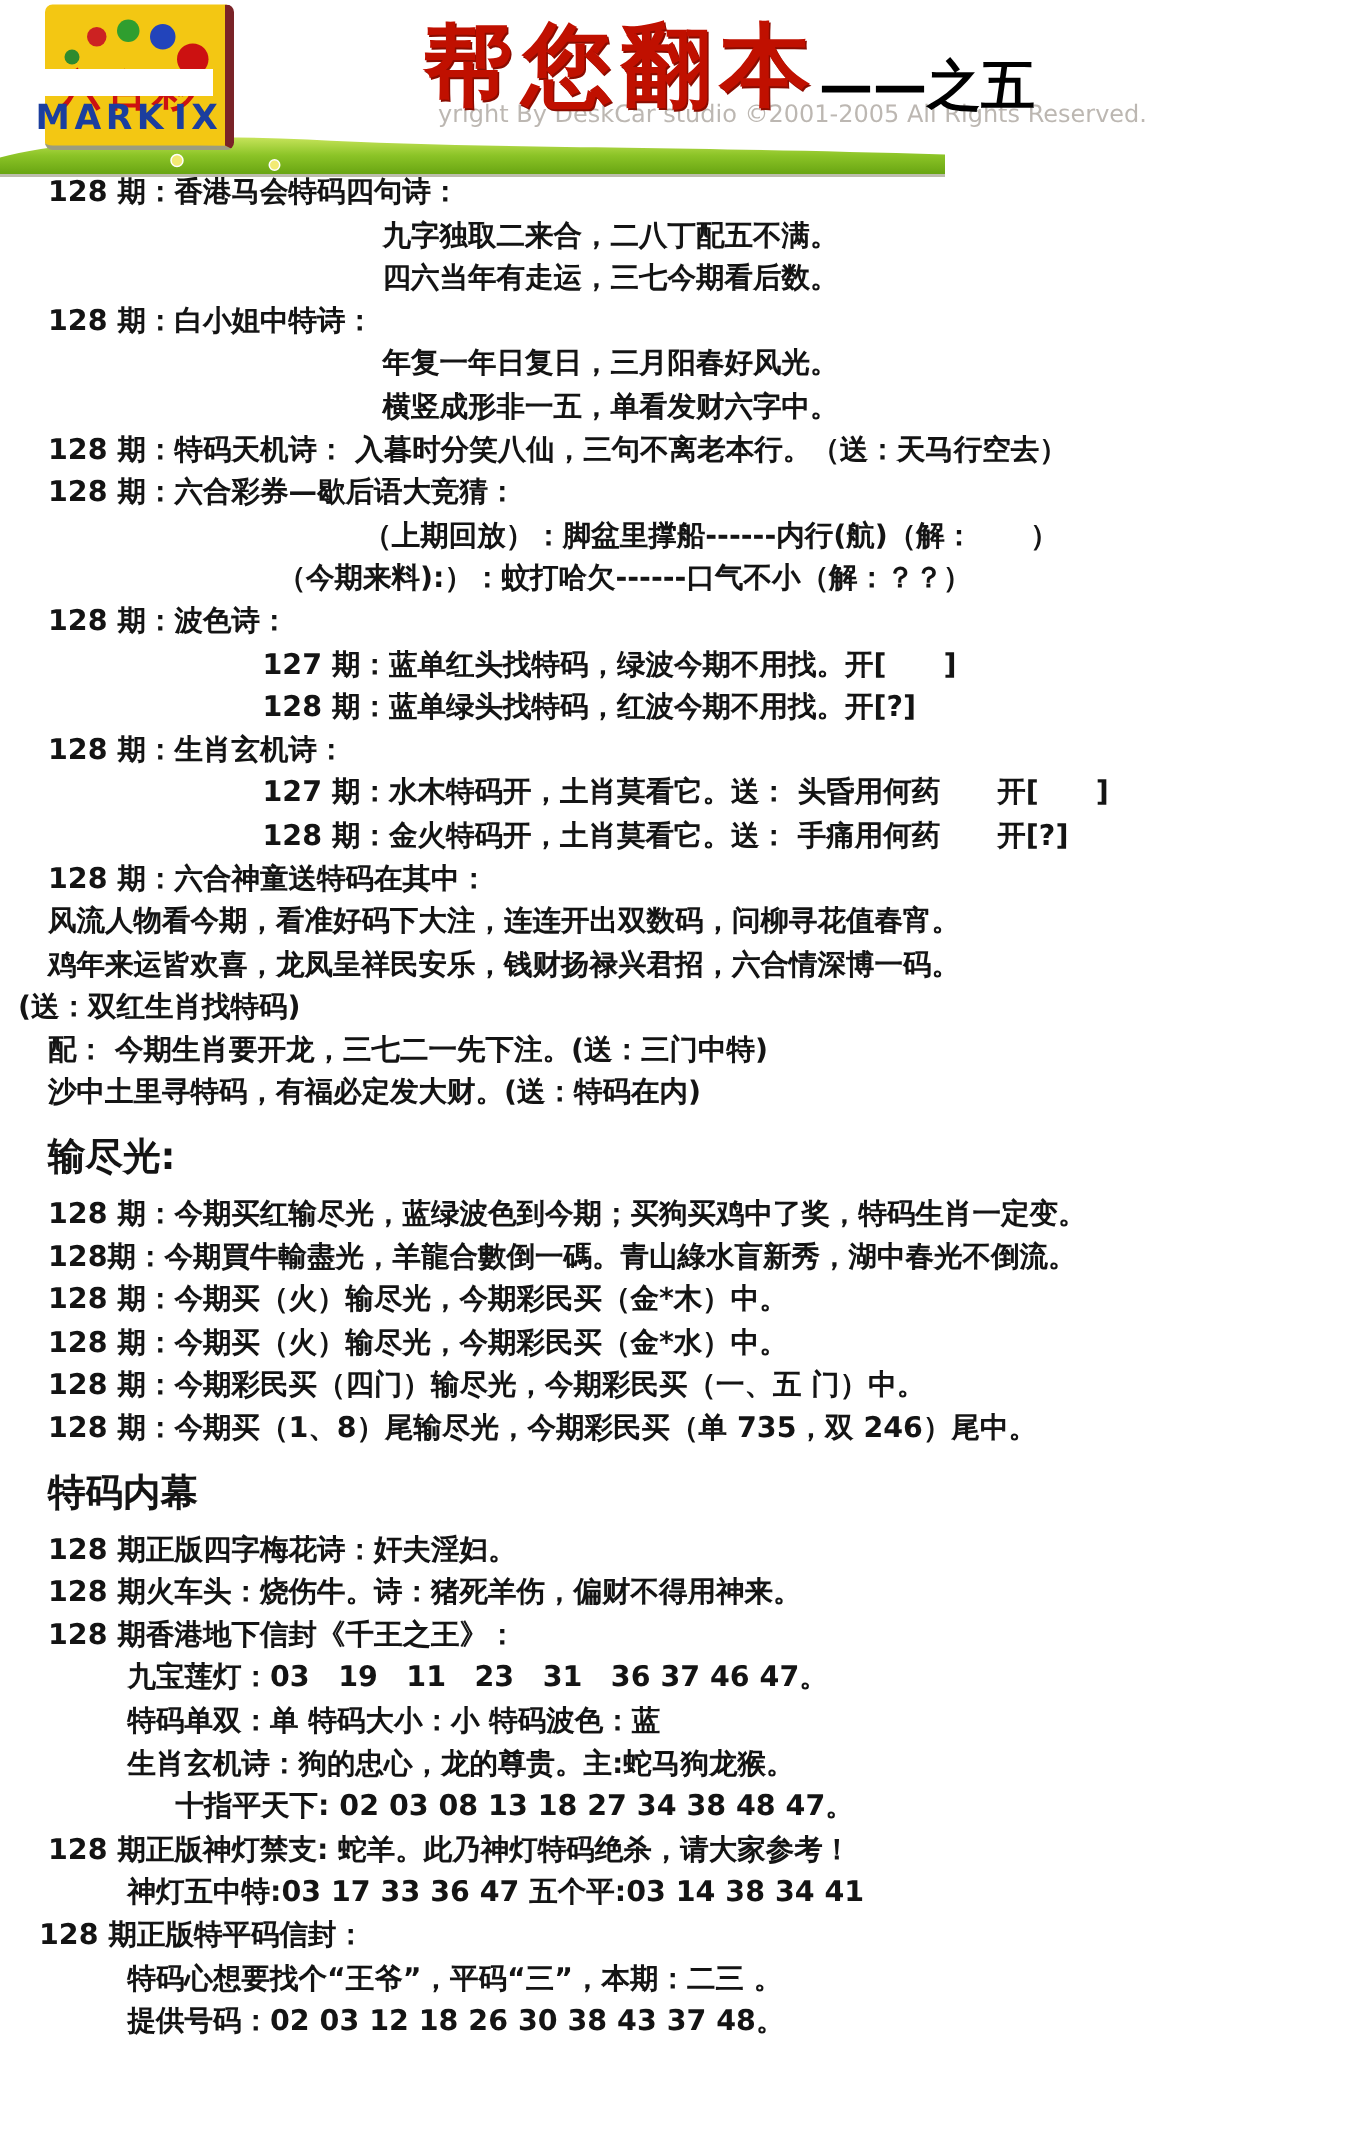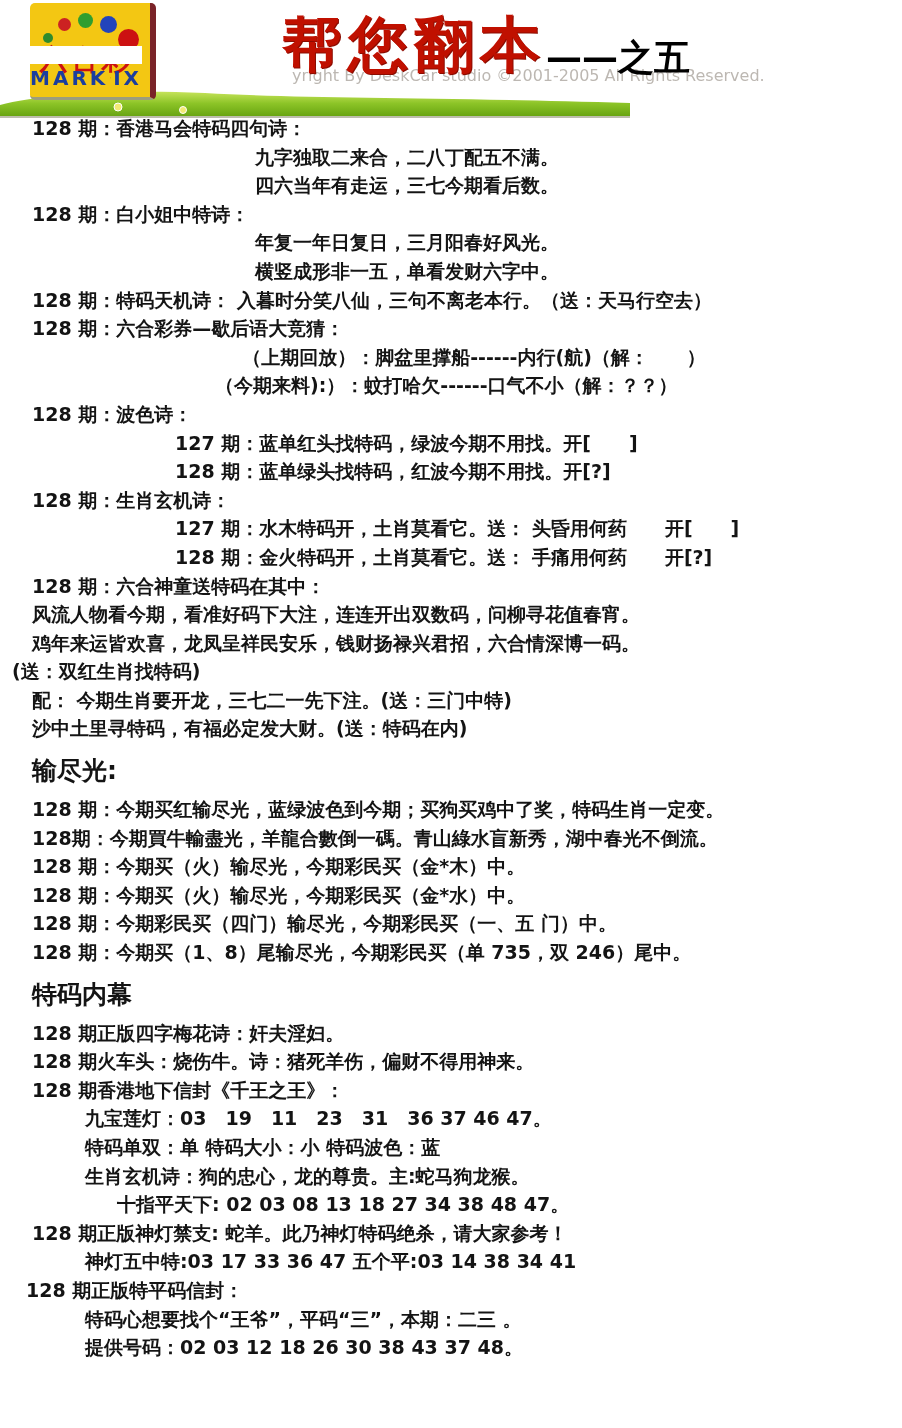--- a/index.html
+++ b/index.html
@@ -26,21 +26,21 @@
   .dot.b1{left:70px;top:13px;width:17px;height:17px;background:#2244bb;}
   .dot.r2{left:88px;top:26px;width:21px;height:21px;background:#cc1111;}
   .dot-string{position:absolute;left:94px;top:45px;width:2px;height:17px;background:#cc3333;transform:rotate(28deg);}
   .logo-cn{
     position:absolute;left:0;top:38px;width:112px;text-align:center;
     font-size:28px;font-weight:bold;color:#cc1111;letter-spacing:3px;white-space:nowrap;
   }
   .logo-strip{position:absolute;left:-5px;top:43px;width:117px;height:18px;background:#fff;}
   .logo-en{
     position:absolute;left:0;top:63px;width:112px;text-align:center;
-    font-size:20px;font-weight:bold;color:#1b3e9e;letter-spacing:3px;white-space:nowrap;
+    font-size:23px;font-weight:bold;color:#1b3e9e;letter-spacing:3px;white-space:nowrap;
     display:flex;align-items:center;justify-content:center;gap:1px;
   }
   .bolt{display:inline-block;width:13px;height:20px;margin:0 1px;}
   .title-wrap{position:absolute;left:282px;top:0px;display:flex;align-items:flex-start;z-index:2;white-space:nowrap;}
   .title{
     font-size:60px;font-weight:900;color:#c01000;letter-spacing:6px;line-height:88px;
     text-shadow:1px 1px 0 #8a0c00;
   }
   .title-suffix{font-size:36px;font-weight:900;color:#000;line-height:1;margin-left:0px;padding-top:40px;}
   .watermark{
@@ -109,21 +109,21 @@
   <div class="content" id="content">
       <div class="line" style="padding-left: 32px;">128 期：香港马会特码四句诗：</div>
       <div class="line" style="padding-left: 255px;">九字独取二来合，二八丁配五不满。</div>
       <div class="line" style="padding-left: 255px;">四六当年有走运，三七今期看后数。</div>
       <div class="line" style="padding-left: 32px;">128 期：白小姐中特诗：</div>
       <div class="line" style="padding-left: 255px;">年复一年日复日，三月阳春好风光。</div>
       <div class="line" style="padding-left: 255px;">横竖成形非一五，单看发财六字中。</div>
       <div class="line" style="padding-left: 32px;">128 期：特码天机诗： 入暮时分笑八仙，三句不离老本行。（送：天马行空去）</div>
       <div class="line" style="padding-left: 32px;">128 期：六合彩券—歇后语大竞猜：</div>
       <div class="line" style="padding-left: 74px; text-align: center;">（上期回放）：脚盆里撑船------内行(航)（解：　　）</div>
-      <div class="line" style="padding-left: 185px; margin-left: 30px;">（今期来料):）：蚊打哈欠------口气不小（解：？？）</div>
+      <div class="line" style="padding-left: 185px;">（今期来料):）：蚊打哈欠------口气不小（解：？？）</div>
       <div class="line" style="padding-left: 32px;">128 期：波色诗：</div>
       <div class="line" style="padding-left: 175px;">127 期：蓝单红头找特码，绿波今期不用找。开[　　]</div>
       <div class="line" style="padding-left: 175px;">128 期：蓝单绿头找特码，红波今期不用找。开[?]</div>
       <div class="line" style="padding-left: 32px;">128 期：生肖玄机诗：</div>
       <div class="line" style="padding-left: 175px;">127 期：水木特码开，土肖莫看它。送： 头昏用何药　　开[　　]</div>
       <div class="line" style="padding-left: 175px;">128 期：金火特码开，土肖莫看它。送： 手痛用何药　　开[?]</div>
       <div class="line" style="padding-left: 32px;">128 期：六合神童送特码在其中：</div>
       <div class="line" style="padding-left: 32px;">风流人物看今期，看准好码下大注，连连开出双数码，问柳寻花值春宵。</div>
       <div class="line" style="padding-left: 32px;">鸡年来运皆欢喜，龙凤呈祥民安乐，钱财扬禄兴君招，六合情深博一码。</div>
       <div class="line" style="padding-left: 12px;">(送：双红生肖找特码)</div>

